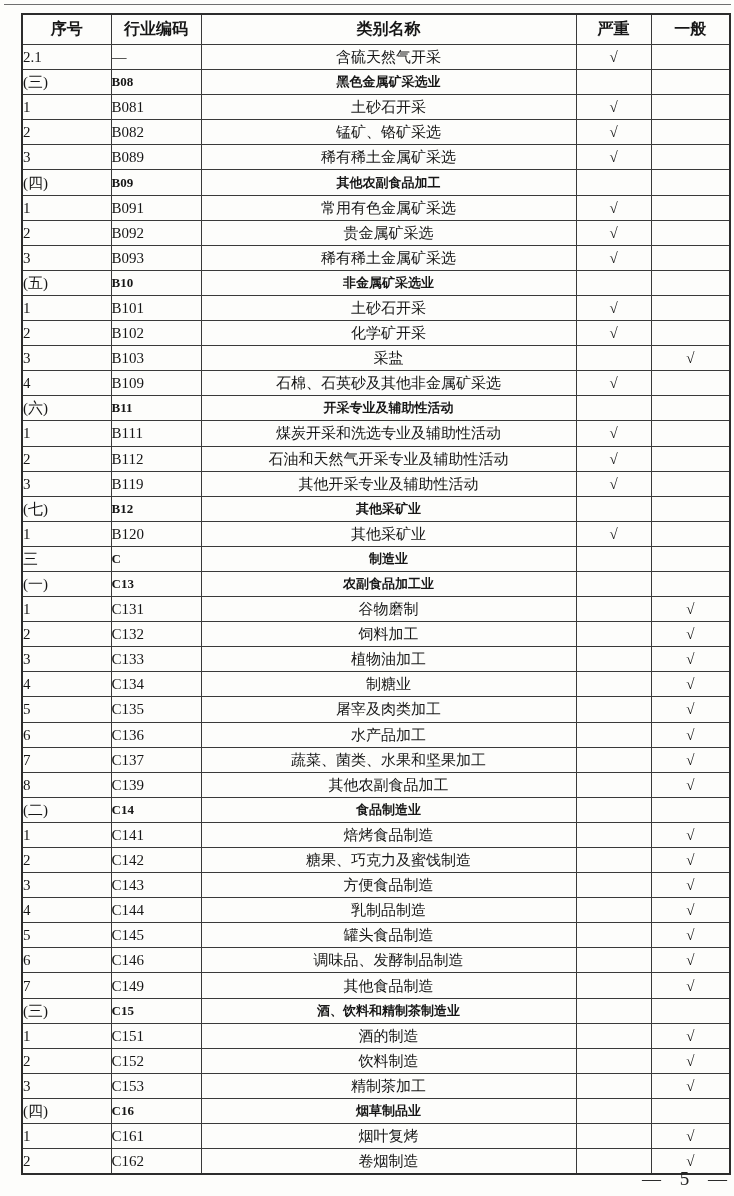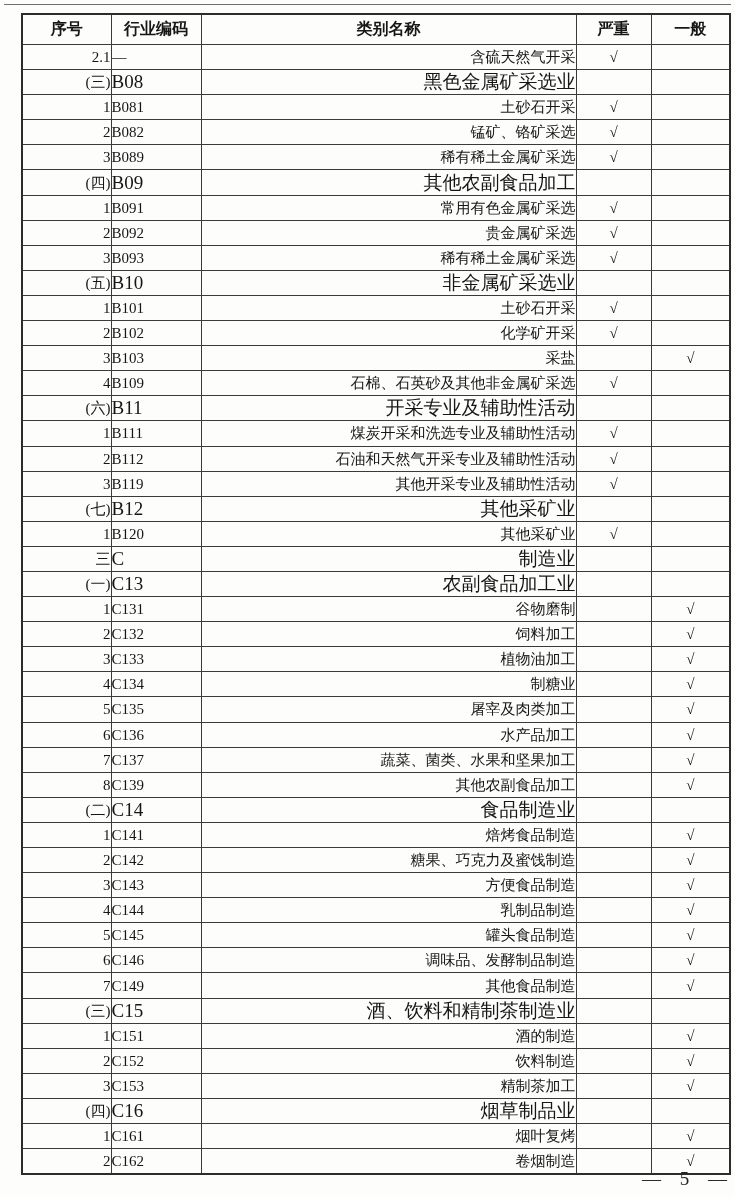--- a/index.html
+++ b/index.html
@@ -45,31 +45,31 @@
     font-size: 16px;
     font-weight: bold;
     text-align: center;
     margin-top: 28px;
   }
   table.doc-table td {
     height: 24.1px;
     font-size: 15px;
     line-height: 24px;
   }
-  td.cell-seq  { text-align: right; }
+  td.cell-seq  { text-align: left; }
   td.cell-code { text-align: left; padding-left: 15px; font-size: 15px; }
-  td.cell-name { text-align: right; padding-left: 9px; }
+  td.cell-name { text-align: center; padding-left: 9px; }
   td.cell-check {
     text-align: center;
     font-size: 16px;
   }
   tr.section-row td.cell-code,
   tr.section-row td.cell-name {
-    font-weight: normal;
-    font-size: 19px;
+    font-weight: bold;
+    font-size: 13px;
     margin-top: 15px;
   }
   .page-footer {
     position: absolute;
     top: 1168px;
     left: 642px;
     width: 120px;
     font-size: 19px;
     word-spacing: 14px;
     color: #222;

